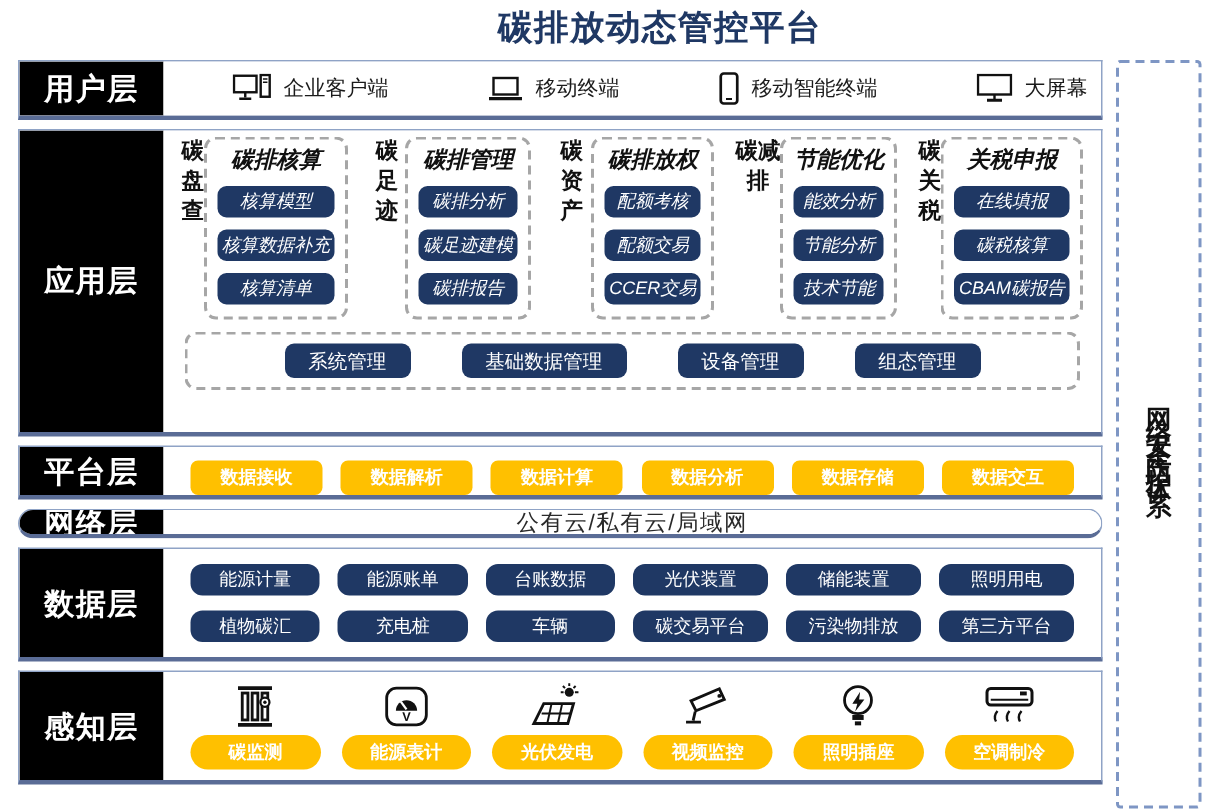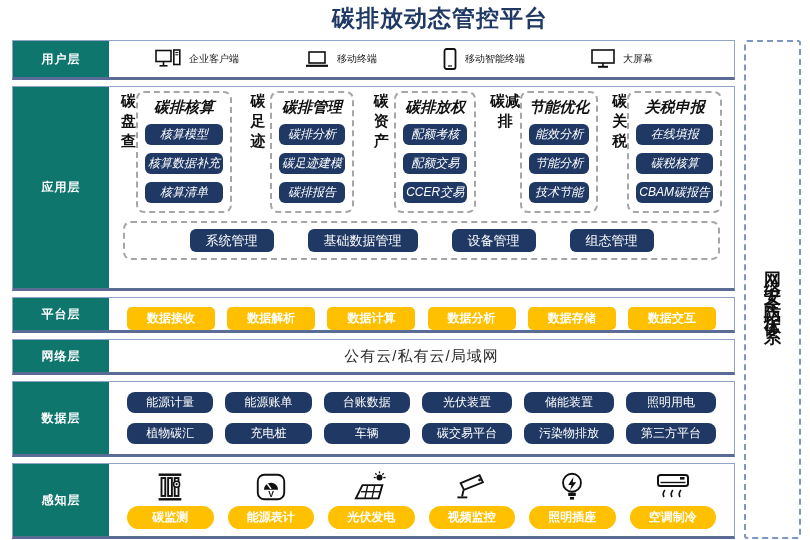--- a/index.html
+++ b/index.html
@@ -6,28 +6,28 @@
   body{width:810px;height:540px;font-family:"Liberation Sans","DejaVu Sans",sans-serif;}
   *{box-sizing:border-box;}
   .page{position:relative;width:810px;height:540px;background:#fff;overflow:hidden;}
 
   .title{position:absolute;top:3px;left:0;width:100%;text-align:center;
          font-size:23px;font-weight:bold;color:#1F3864;transform:translateX(35px);letter-spacing:1px;}
 
   .main{position:absolute;left:12px;top:40px;width:723px;display:flex;flex-direction:column;gap:6px;}
 
   .layer{display:flex;border:1px solid #8FA3C6;border-bottom:3px solid #5A6C96;background:#fff;overflow:hidden;}
-  .layer-label{width:96px;flex:none;background:#0f766e;color:#fff;display:flex;align-items:center;
-               justify-content:center;font-size:12px;font-weight:bold;letter-spacing:1px;}
+  .layer-label{width:96px;flex:none;background:#000000;color:#fff;display:flex;align-items:center;
+               justify-content:center;font-size:20px;font-weight:bold;letter-spacing:1px;}
   .layer-body{flex:1;position:relative;background:#fff;}
 
   
   .layer.user{height:40px;}
   .user-body{display:flex;align-items:center;gap:46px;padding-left:26px;}
-  .user-item{display:flex;align-items:center;gap:8px;font-size:10px;color:#1a1a1a;padding-left:20px;}
+  .user-item{display:flex;align-items:center;gap:8px;font-size:14px;color:#1a1a1a;padding-left:20px;}
   .uicon{display:flex;align-items:center;}
 
   
   .layer.app{height:205px;}
   .app-body{padding:4px 12px 6px 12px;display:flex;flex-direction:column;}
   .app-cols{display:flex;gap:14px;}
   .app-col{flex:1;display:flex;flex-direction:row;}
   .app-col-header{text-align:center;font-size:15px;font-weight:bold;color:#111;height:20px;line-height:20px;}
   .app-box{border:2px dashed #A6A6A6;border-radius:8px;padding:4px 7px 8px 7px;display:flex;
            flex-direction:column;align-items:center;flex:none;font-style:italic;}
@@ -39,21 +39,21 @@
               display:flex;justify-content:center;gap:34px;}
   .app-bottom .btn-navy{padding:5px 16px;font-size:13px;}
 
   
   .layer.platform{height:36px;}
   .platform-body{display:flex;align-items:flex-end;justify-content:space-between;padding:0 18px;}
   .btn-yellow{background:#FFC000;color:#fff;font-weight:bold;font-size:12px;border-radius:5px;
               width:88px;text-align:center;padding:5px 0;line-height:13px;white-space:nowrap;}
 
   
-  .layer.network{height:36px;}
+  .layer.network{height:20px;border-radius:10px;}
   .network-body{display:flex;align-items:center;justify-content:center;font-size:15px;color:#2a2a2a;letter-spacing:1px;}
 
   
   .layer.data{height:76px;}
   .data-body{padding:10px 18px;display:grid;grid-template-columns:repeat(6,1fr);gap:10px 12px;}
   .data-body .btn-navy{border-radius:8px;padding:4px 15px;}
 
   
   .layer.perception{height:76px;}
   .perc-body{padding:5px 18px 7px 18px;display:grid;grid-template-columns:repeat(6,1fr);column-gap:14px;}

